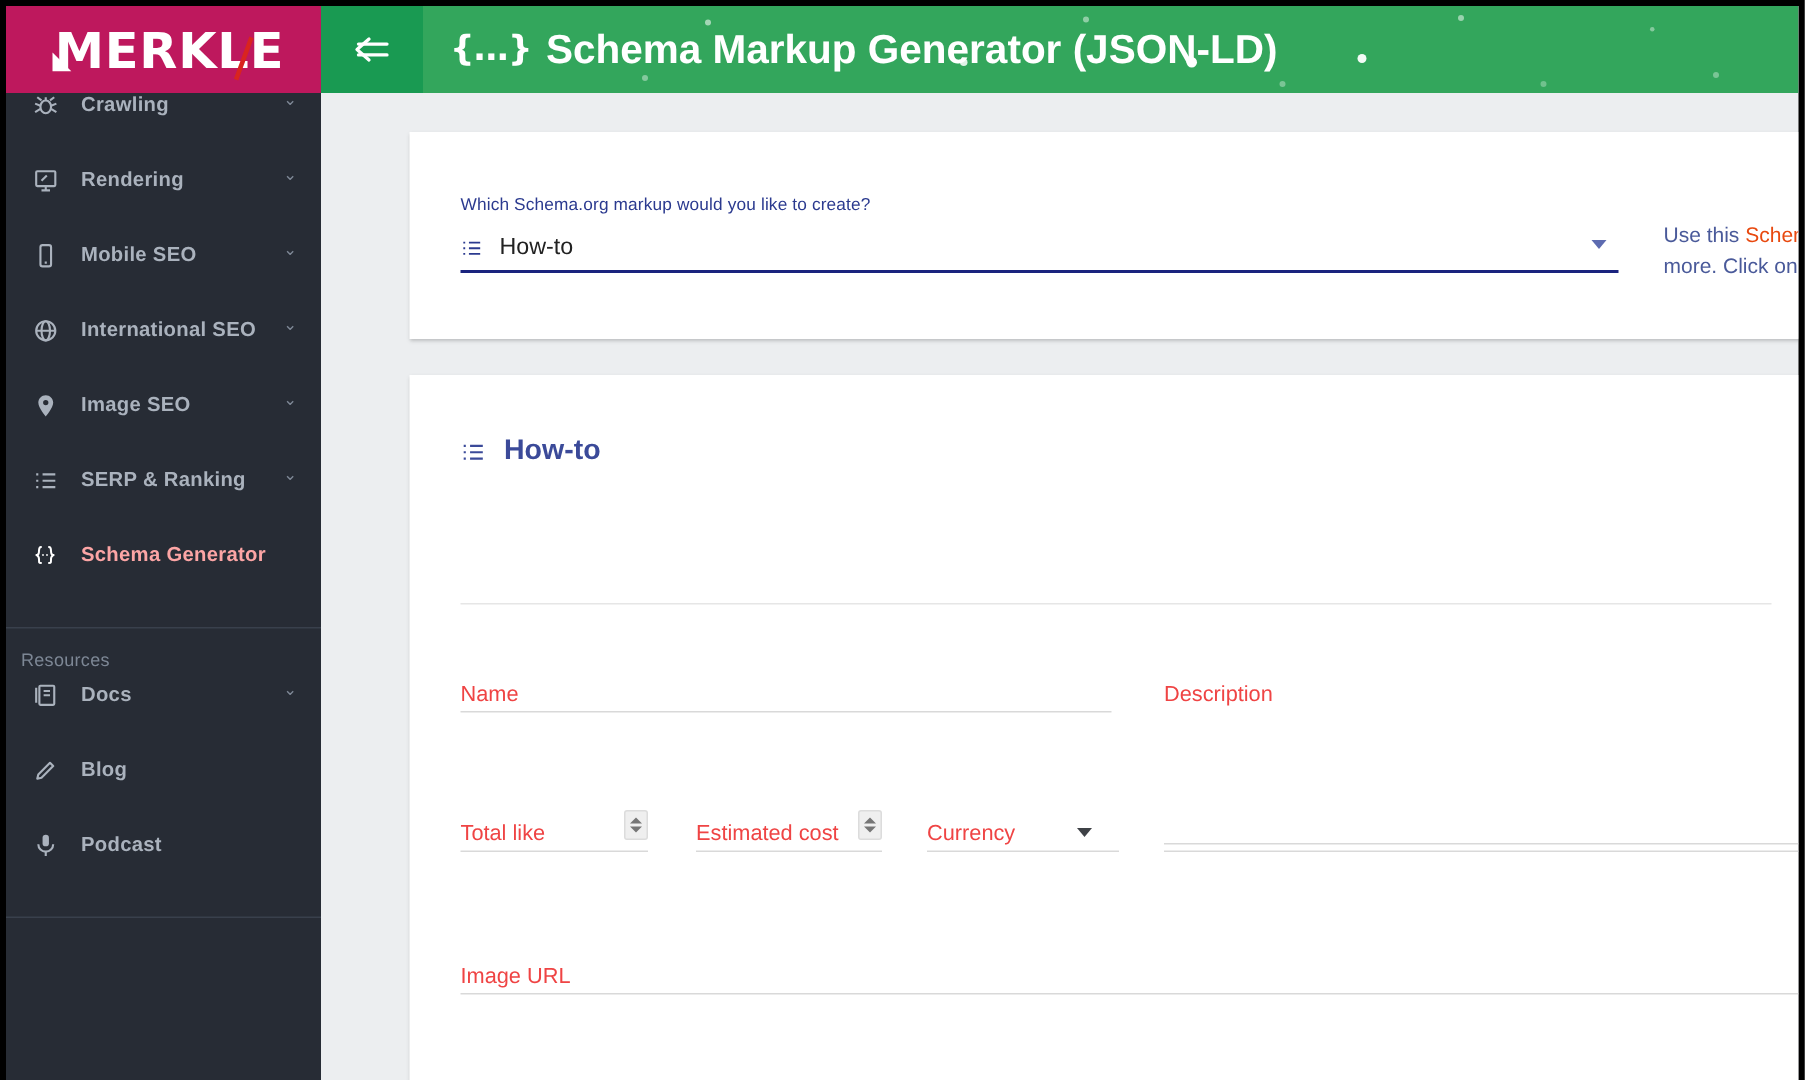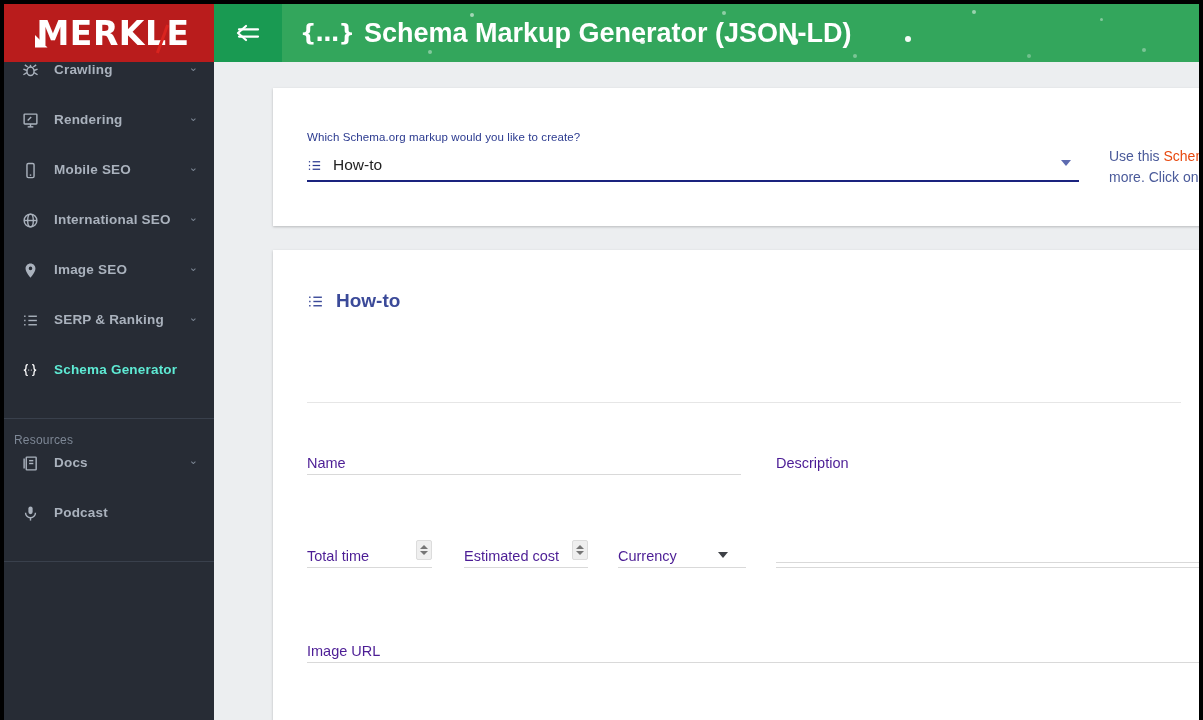--- a/index.html
+++ b/index.html
@@ -14,21 +14,21 @@
     left: 4px; top: 4px;
     width: 1195px; height: 716px;
     background: #eceef0;
     overflow: hidden;
   }
 
   
   .topbar { position: absolute; left: 0; top: 0; width: 1195px; height: 58px; }
   .brand {
     position: absolute; left: 0; top: 0; width: 210px; height: 58px;
-    background: #b91c1c; display: flex; align-items: center; justify-content: center;
+    background: #be185d; display: flex; align-items: center; justify-content: center;
     overflow: hidden;
   }
   .brand-wordmark {
     font-family: "DejaVu Sans", sans-serif;
     font-weight: 700; font-size: 33px; letter-spacing: 0.5px;
     color: #ffffff; position: relative; padding-left: 8px;
   }
   .brand-dot {
     position: absolute; left: 6px; bottom: 5px;
     width: 13px; height: 13px; background: #ffffff;
@@ -68,21 +68,21 @@
     cursor: pointer; position: relative;
   }
   .nav-ico {
     width: 24px; flex: 0 0 24px; display: flex; align-items: center; justify-content: center;
     color: #aab2bd;
   }
   .nav-label {
     margin-left: 12px; font-size: 13.5px; color: #aab2bd; font-weight: 700;
     white-space: nowrap; letter-spacing: 0.2px;
   }
-  .nav-item.active .nav-label { color: #5eead4; }
+  .nav-item.active .nav-label { color: #fca5a5; }
   .nav-item.active .nav-ico { color: #ffffff; }
   .nav-caret {
     position: absolute; right: 16px; color: #7d8795; font-size: 11px; line-height: 1;
   }
   .nav-divider { height: 1px; background: #39404c; margin: 6px 0 0 0; }
   .nav-section {
     font-size: 12px; color: #7d8795; padding: 14px 14px 8px 10px; letter-spacing: 0.2px;
   }
 
   
@@ -118,21 +118,21 @@
 
   .form-head {
     position: absolute; left: 34px; top: 40px; display: flex; align-items: center;
   }
   .form-head-ico { color: #3b4a99; display: flex; margin-right: 12px; }
   .form-head-title { font-size: 19px; font-weight: 700; color: #3b4a99; }
   .form-rule { position: absolute; left: 34px; right: 24px; top: 152px; height: 1px; background: #e6e6e6; }
 
   .fld { position: absolute; border-bottom: 1px solid #d9d9d9; }
   .fld .ph {
-    position: absolute; left: 0; top: 0; font-size: 14.5px; color: #4c1d95;
+    position: absolute; left: 0; top: 0; font-size: 14.5px; color: #ef4444;
     line-height: 1; white-space: nowrap;
   }
   #fld-name { left: 34px; top: 203px; width: 434px; height: 22px; }
   #fld-name .ph { top: 3px; }
   #fld-desc { left: 503px; top: 203px; width: 438px; height: 110px; }
   #fld-desc .ph { top: 3px; }
   #fld-total { left: 34px; top: 296px; width: 125px; height: 22px; }
   #fld-total .ph { top: 3px; }
   #fld-cost { left: 191px; top: 296px; width: 124px; height: 22px; text-align: center; }
   #fld-cost .ph { top: 3px; }
@@ -298,20 +298,28 @@
           <rect x="6" y="3" width="14" height="18" rx="1"></rect>
             <line x1="3" y1="5" x2="3" y2="19"></line>
           <line x1="10" y1="8" x2="16" y2="8"></line>
             <line x1="10" y1="12" x2="16" y2="12"></line>
         </svg>
       </span>
       <span class="nav-label">Docs</span>
       <span class="nav-caret">⌄</span>
     </div>
 
+    <div class="nav-item">
+      <span class="nav-ico">
+        <svg width="17" height="17" viewBox="0 0 24 24" fill="none" stroke="currentColor" stroke-width="2" stroke-linejoin="round">
+          <path d="M4 20l4-1 11-11-3-3L5 16z"></path>
+        </svg>
+      </span>
+      <span class="nav-label">Blog</span>
+    </div>
 
     <div class="nav-item">
       <span class="nav-ico">
         <svg width="17" height="17" viewBox="0 0 24 24" fill="none" stroke="currentColor" stroke-width="2">
           <rect x="9" y="2" width="6" height="11" rx="3" fill="currentColor" stroke="none"></rect>
           <path d="M5 11a7 7 0 0 0 14 0"></path>
             <line x1="12" y1="18" x2="12" y2="22"></line>
         </svg>
       </span>
       <span class="nav-label">Podcast</span>
@@ -367,21 +375,21 @@
 
       <div class="fld" id="fld-name">
         <span class="ph">Name</span>
       </div>
 
       <div class="fld" id="fld-desc">
         <span class="ph">Description</span>
       </div>
 
       <div class="fld" id="fld-total">
-        <span class="ph">Total time</span>
+        <span class="ph">Total like</span>
         <span class="spinner">
           <i class="up"></i>
           <i class="dn"></i>
         </span>
       </div>
 
       <div class="fld" id="fld-cost">
         <span class="ph">Estimated cost</span>
         <span class="spinner">
           <i class="up"></i>

